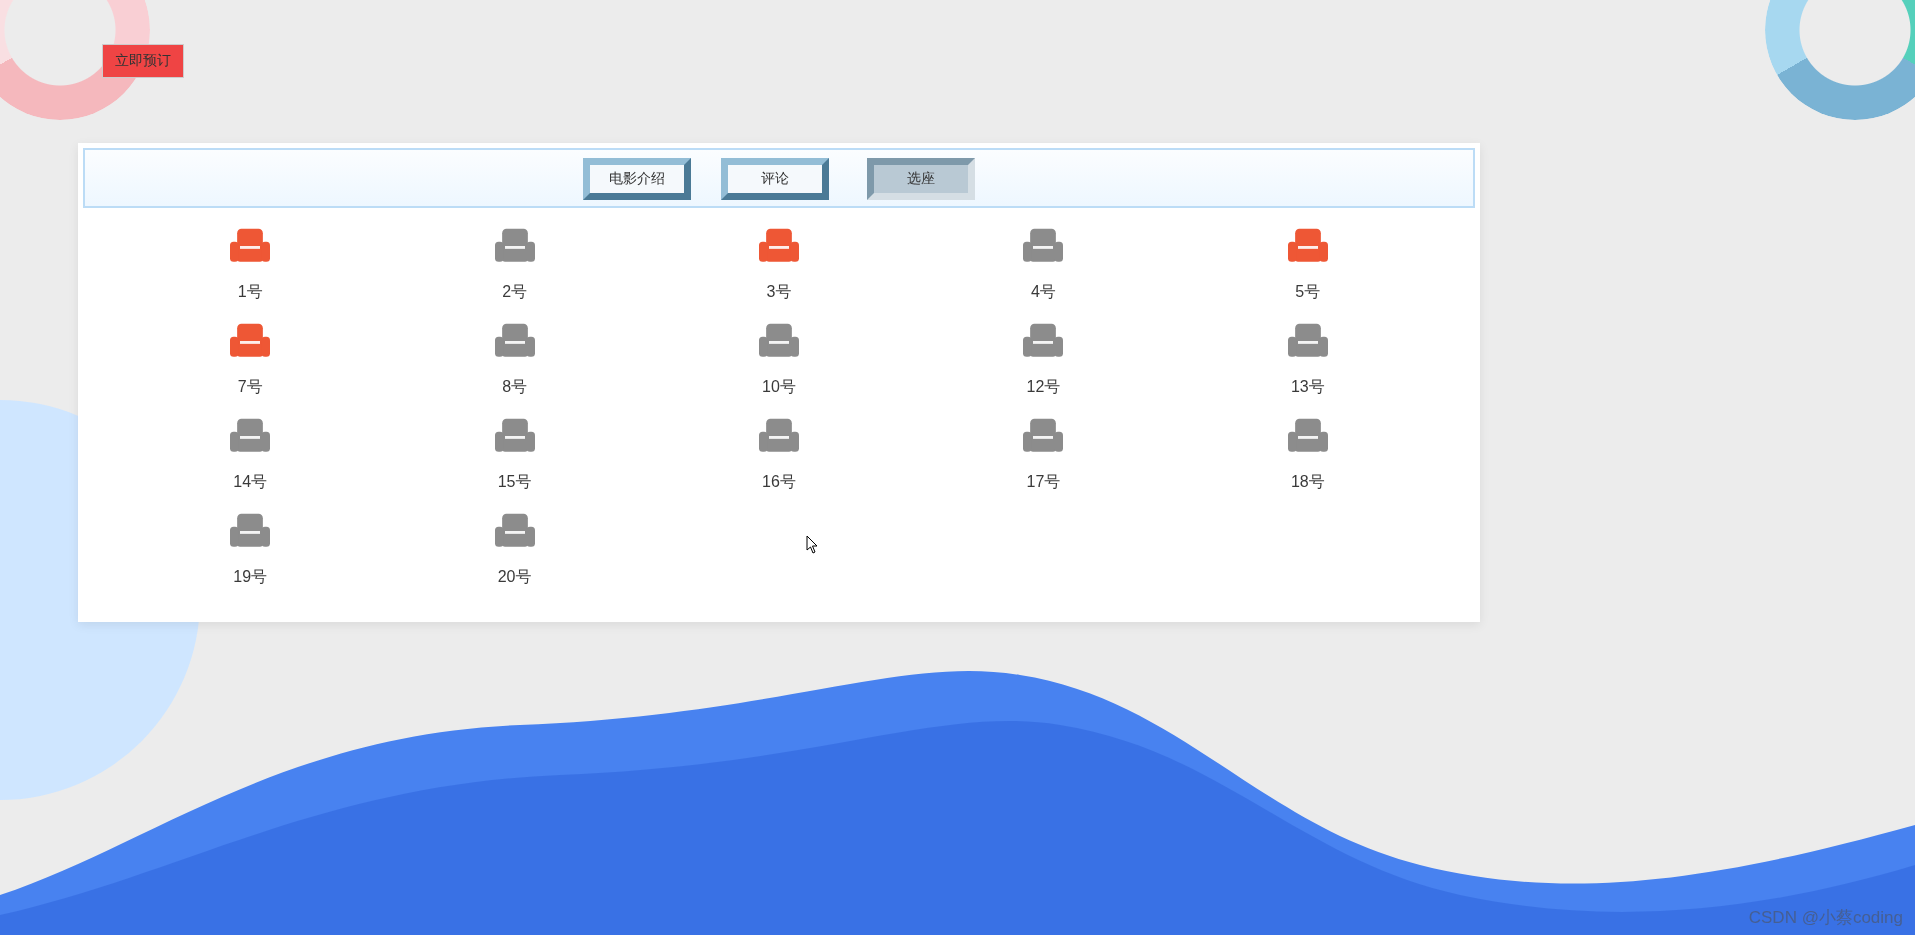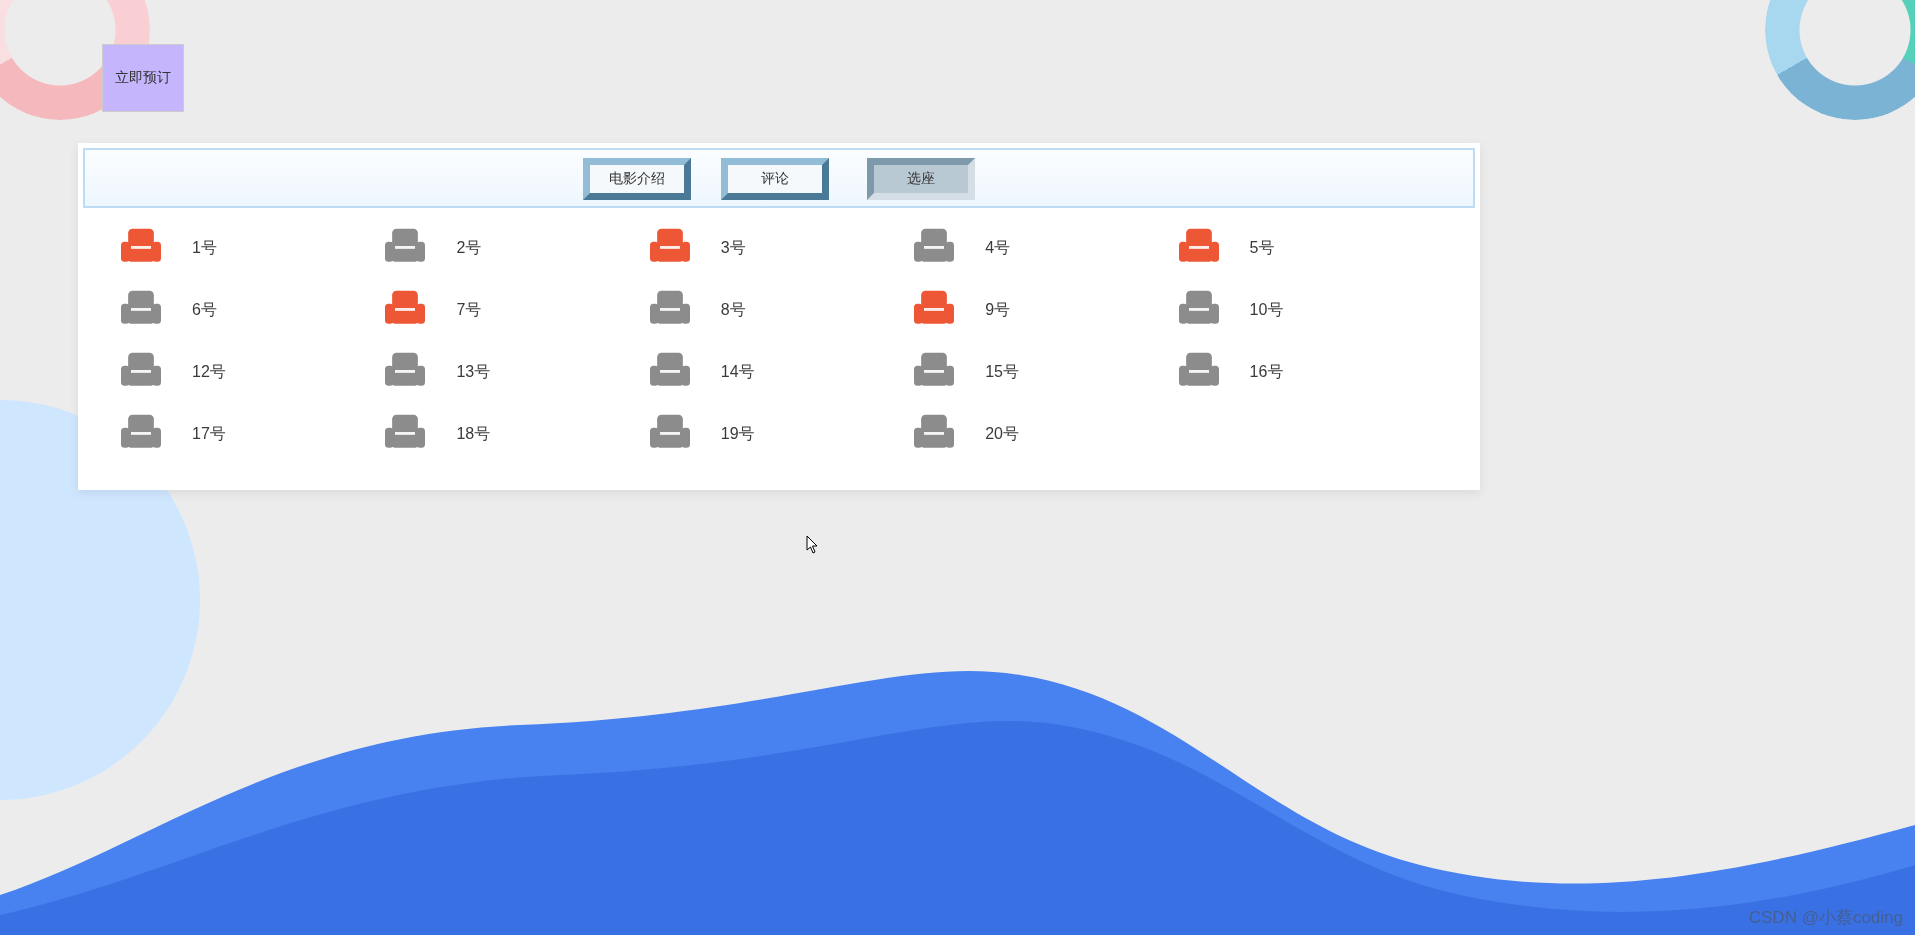--- a/index.html
+++ b/index.html
@@ -45,23 +45,23 @@
       position: absolute;
       bottom: 0; left: 0;
       width: 100%;
       height: 300px;
       z-index: 0;
     }
     
     .book-btn {
       position: absolute;
       top: 44px; left: 102px;
-      background: #c4b5fd;
+      background: #ef4444;
       border: 1px solid #ccc;
-      padding: 24px 12px;
+      padding: 7px 12px;
       font-size: 14px;
       color: #333;
       cursor: pointer;
       z-index: 2;
     }
     
     .panel {
       position: absolute;
       top: 143px; left: 78px;
       width: 1402px;
@@ -99,23 +99,23 @@
     }
     
     .seat-grid {
       padding: 18px 40px 34px 40px;
       display: grid;
       grid-template-columns: repeat(5, 1fr);
       row-gap: 18px;
     }
     .seat-cell {
       display: flex;
-      flex-direction: row;
+      flex-direction: column;
       align-items: center;
-      gap: 28px;
+      gap: 12px;
       cursor: pointer;
     }
     .seat-label {
       font-size: 16px;
       color: #3a3a3a;
     }
     .seat-svg { width: 46px; height: 40px; }
     
     .fake-cursor {
       position: absolute;
@@ -205,60 +205,40 @@
     <rect x="14" y="4" width="36" height="30" rx="6" fill="#ee5735"></rect>
     <rect x="14" y="30" width="36" height="20" rx="4" fill="#ee5735"></rect>
     <rect x="4" y="22" width="12" height="28" rx="5" fill="#ee5735"></rect>
     <rect x="48" y="22" width="12" height="28" rx="5" fill="#ee5735"></rect>
     <rect x="18" y="28" width="28" height="4" fill="#ffffff" opacity="0.9"></rect>
   </svg></div>
         <div class="seat-label">5号</div>
       </div>
       <div class="seat-cell">
         <div><svg class="seat-svg" viewBox="0 0 64 56">
-    <rect x="14" y="4" width="36" height="30" rx="6" fill="#8c8c8c"></rect>
-    <rect x="14" y="30" width="36" height="20" rx="4" fill="#8c8c8c"></rect>
-    <rect x="4" y="22" width="12" height="28" rx="5" fill="#8c8c8c"></rect>
-    <rect x="48" y="22" width="12" height="28" rx="5" fill="#8c8c8c"></rect>
-    <rect x="18" y="28" width="28" height="4" fill="#ffffff" opacity="0.9"></rect>
-  </svg></div>
-        <div class="seat-label">6号</div>
-      </div>
-      <div class="seat-cell">
-        <div><svg class="seat-svg" viewBox="0 0 64 56">
     <rect x="14" y="4" width="36" height="30" rx="6" fill="#ee5735"></rect>
     <rect x="14" y="30" width="36" height="20" rx="4" fill="#ee5735"></rect>
     <rect x="4" y="22" width="12" height="28" rx="5" fill="#ee5735"></rect>
     <rect x="48" y="22" width="12" height="28" rx="5" fill="#ee5735"></rect>
     <rect x="18" y="28" width="28" height="4" fill="#ffffff" opacity="0.9"></rect>
   </svg></div>
         <div class="seat-label">7号</div>
       </div>
       <div class="seat-cell">
         <div><svg class="seat-svg" viewBox="0 0 64 56">
     <rect x="14" y="4" width="36" height="30" rx="6" fill="#8c8c8c"></rect>
     <rect x="14" y="30" width="36" height="20" rx="4" fill="#8c8c8c"></rect>
     <rect x="4" y="22" width="12" height="28" rx="5" fill="#8c8c8c"></rect>
     <rect x="48" y="22" width="12" height="28" rx="5" fill="#8c8c8c"></rect>
     <rect x="18" y="28" width="28" height="4" fill="#ffffff" opacity="0.9"></rect>
   </svg></div>
         <div class="seat-label">8号</div>
       </div>
       <div class="seat-cell">
         <div><svg class="seat-svg" viewBox="0 0 64 56">
-    <rect x="14" y="4" width="36" height="30" rx="6" fill="#ee5735"></rect>
-    <rect x="14" y="30" width="36" height="20" rx="4" fill="#ee5735"></rect>
-    <rect x="4" y="22" width="12" height="28" rx="5" fill="#ee5735"></rect>
-    <rect x="48" y="22" width="12" height="28" rx="5" fill="#ee5735"></rect>
-    <rect x="18" y="28" width="28" height="4" fill="#ffffff" opacity="0.9"></rect>
-  </svg></div>
-        <div class="seat-label">9号</div>
-      </div>
-      <div class="seat-cell">
-        <div><svg class="seat-svg" viewBox="0 0 64 56">
     <rect x="14" y="4" width="36" height="30" rx="6" fill="#8c8c8c"></rect>
     <rect x="14" y="30" width="36" height="20" rx="4" fill="#8c8c8c"></rect>
     <rect x="4" y="22" width="12" height="28" rx="5" fill="#8c8c8c"></rect>
     <rect x="48" y="22" width="12" height="28" rx="5" fill="#8c8c8c"></rect>
     <rect x="18" y="28" width="28" height="4" fill="#ffffff" opacity="0.9"></rect>
   </svg></div>
         <div class="seat-label">10号</div>
       </div>
       <div class="seat-cell">
         <div><svg class="seat-svg" viewBox="0 0 64 56">

